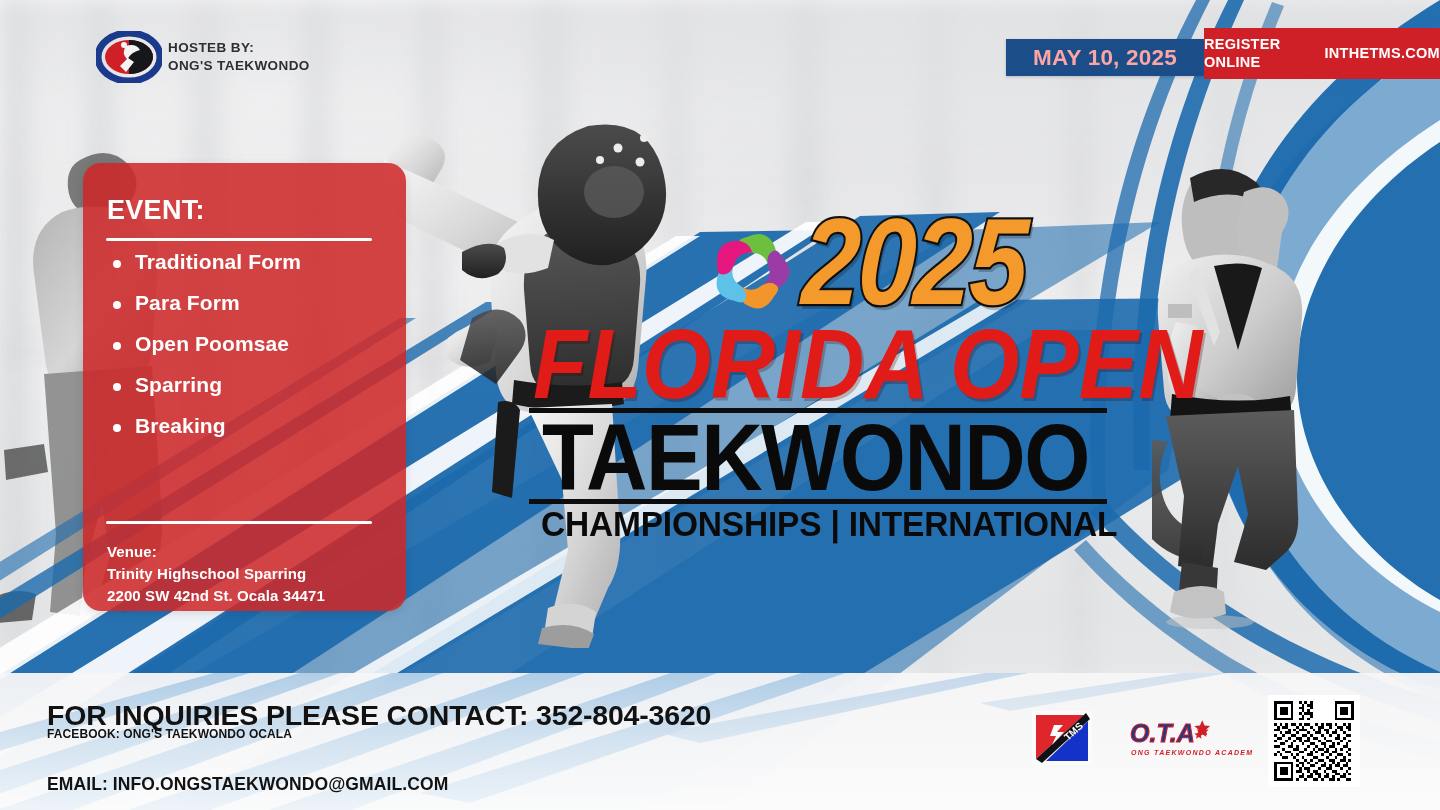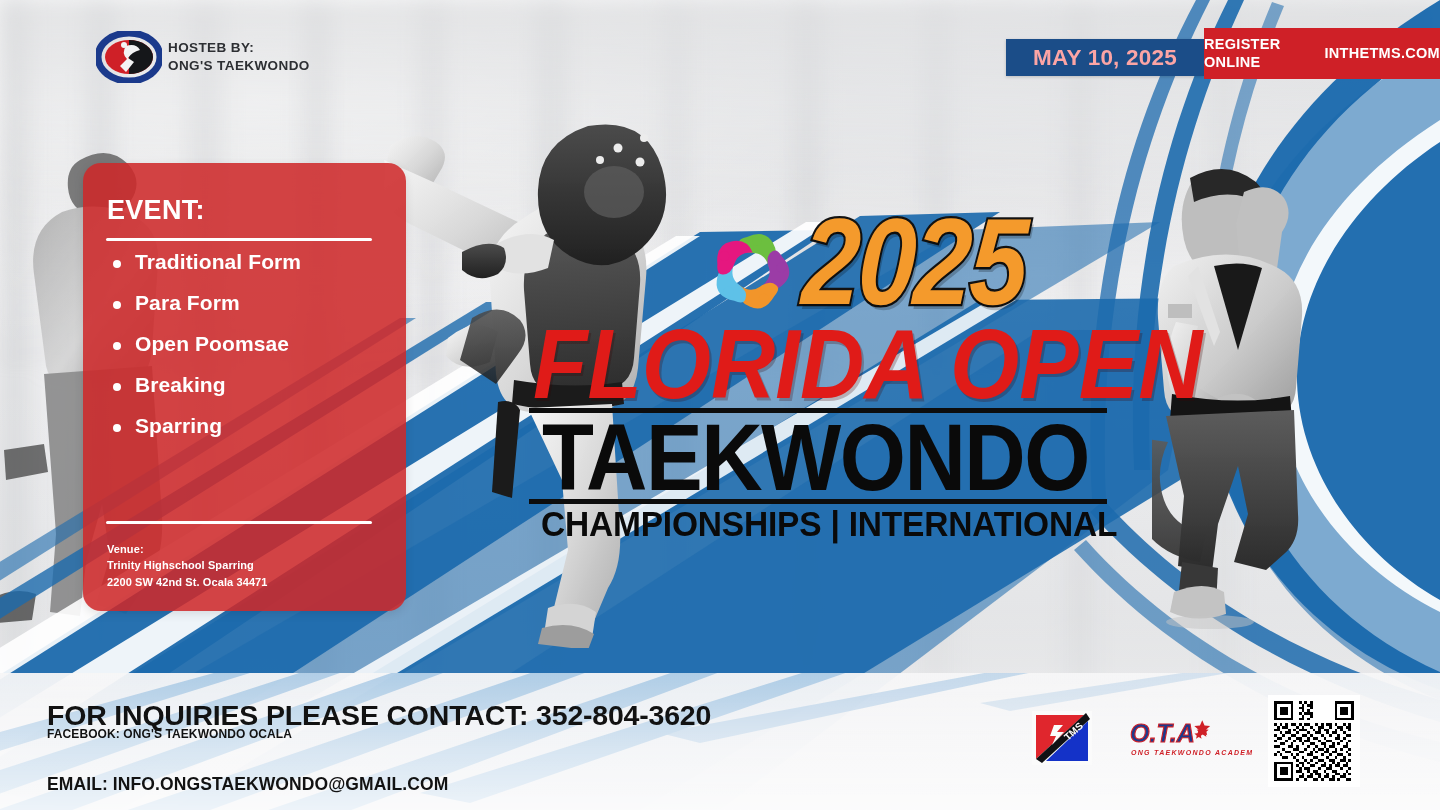--- a/index.html
+++ b/index.html
@@ -164,21 +164,21 @@
     left: 6px; top: 9px;
     width: 8px; height: 8px; border-radius: 50%;
     background: #ffffff;
   }
   .event-rule-bottom {
     position: absolute; left: 23px; top: 358px;
     width: 266px; height: 3px; background: #ffffff; border-radius: 2px;
   }
   .venue {
     position: absolute; left: 24px; top: 378px;
-    font-size: 11px; font-weight: 700; line-height: 1.48;
+    font-size: 15px; font-weight: 700; line-height: 1.48;
     letter-spacing: .1px;
   }
 
   
   .lockup { position: absolute; left: 520px; top: 212px; width: 600px; }
 
   .pinwheel {
     position: absolute; left: 185px; top: 15px;
     width: 92px; height: 88px;
   }
@@ -447,22 +447,22 @@
     <span>INTHETMS.COM</span>
   </div>
 
   <div class="event-card">
     <div class="event-title">EVENT:</div>
     <div class="event-rule-top"></div>
     <ul class="event-list">
       <li>Traditional Form</li>
       <li>Para Form</li>
       <li>Open Poomsae</li>
+      <li>Sparring</li>
       <li>Breaking</li>
-      <li>Sparring</li>
     </ul>
     <div class="event-rule-bottom"></div>
     <div class="venue">
       <div>Venue:</div>
       <div>Trinity Highschool Sparring</div>
       <div>2200 SW 42nd St. Ocala 34471</div>
     </div>
   </div>
 
   <div class="lockup">

